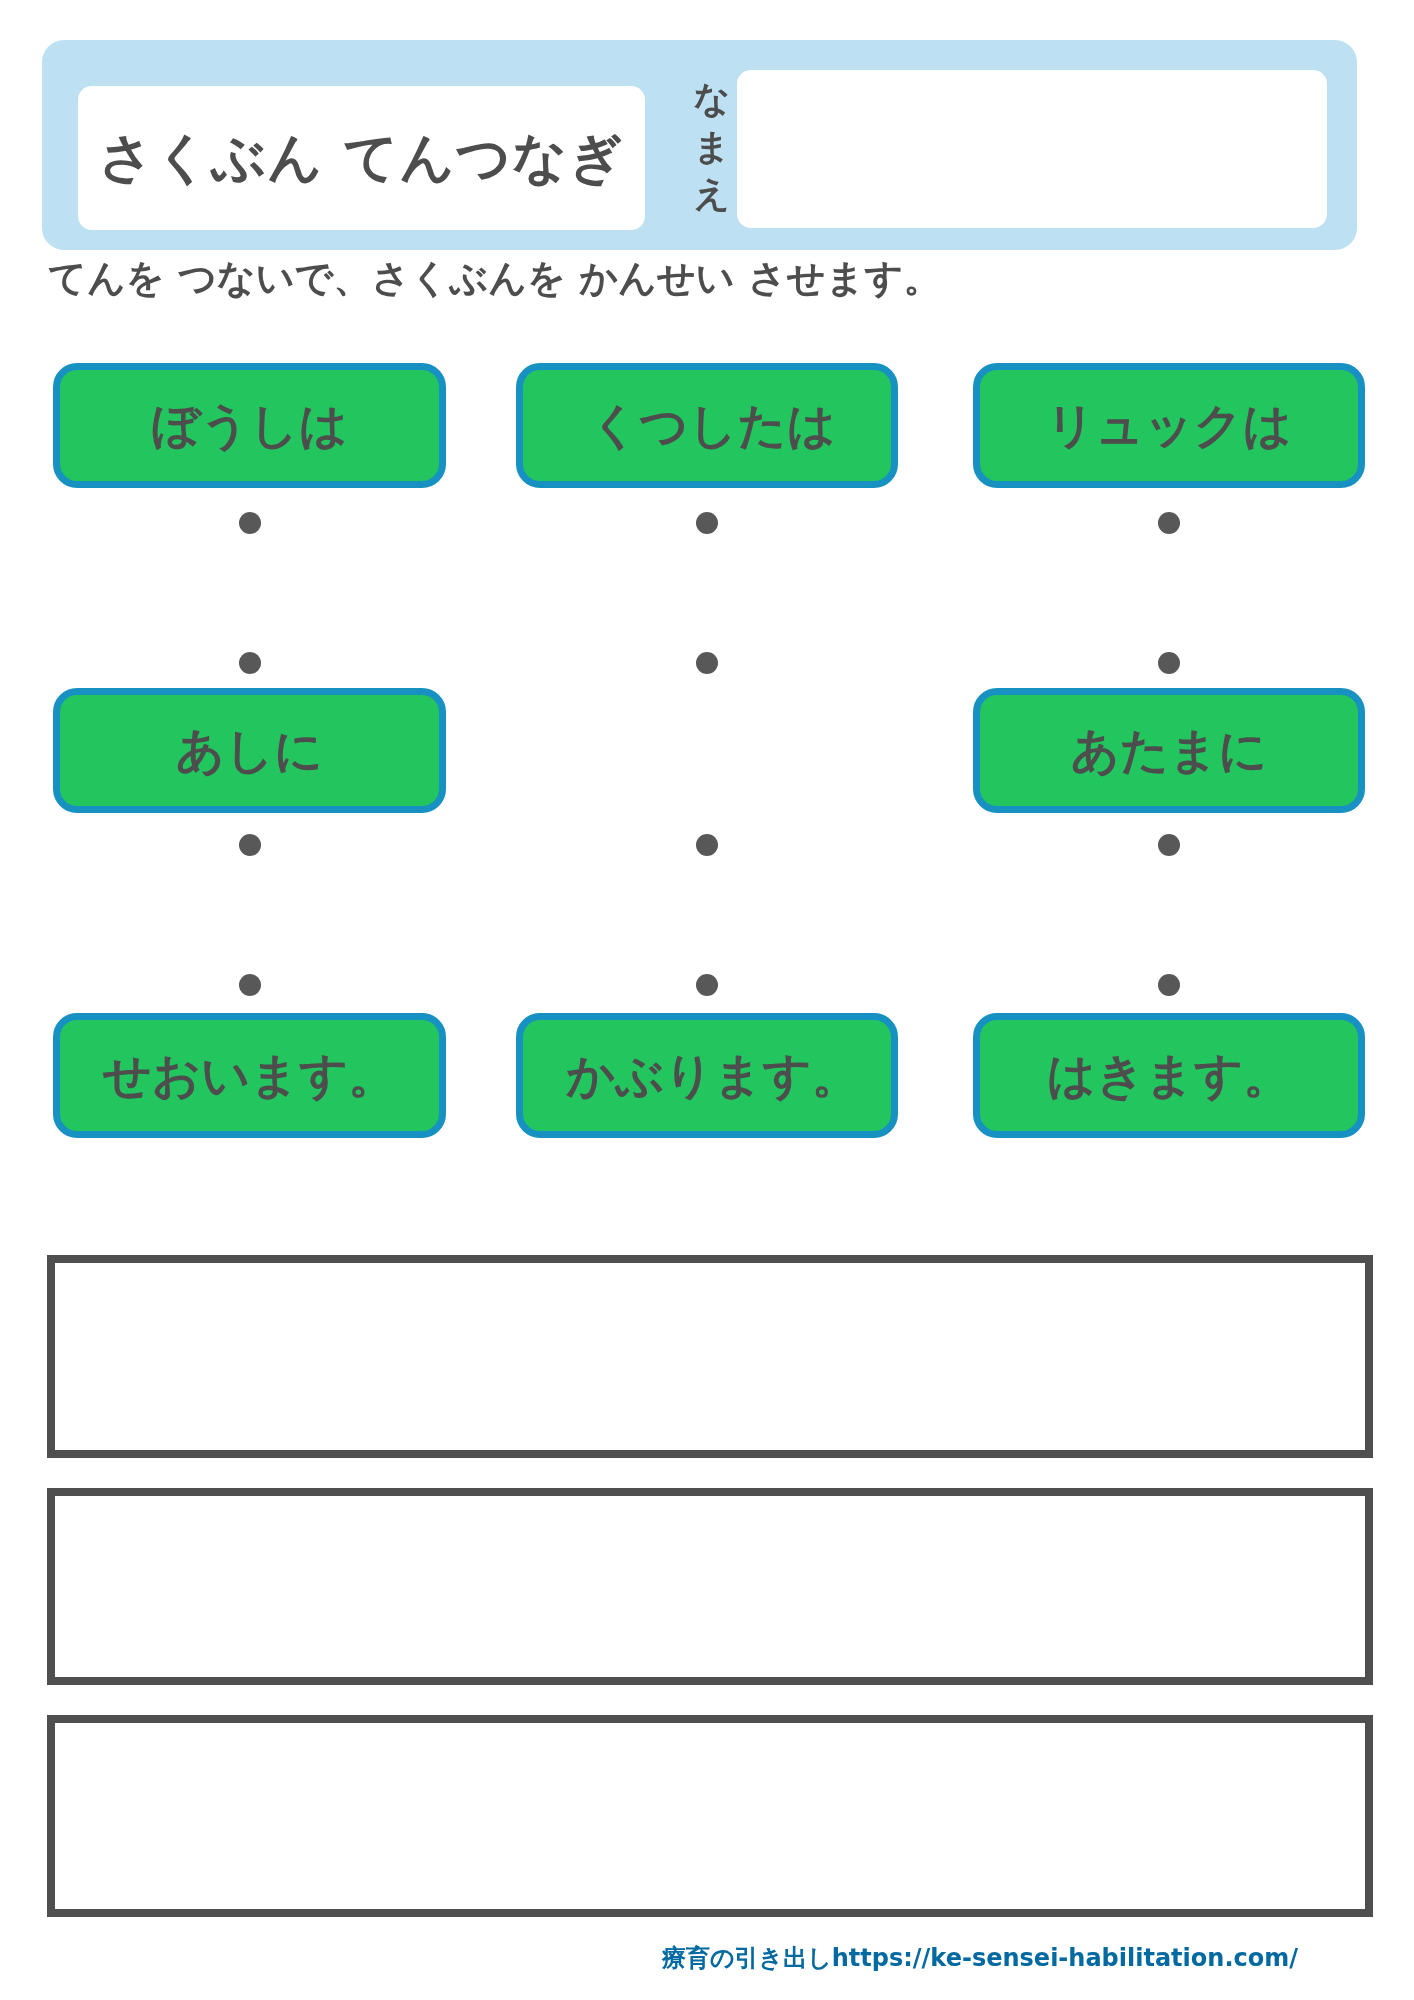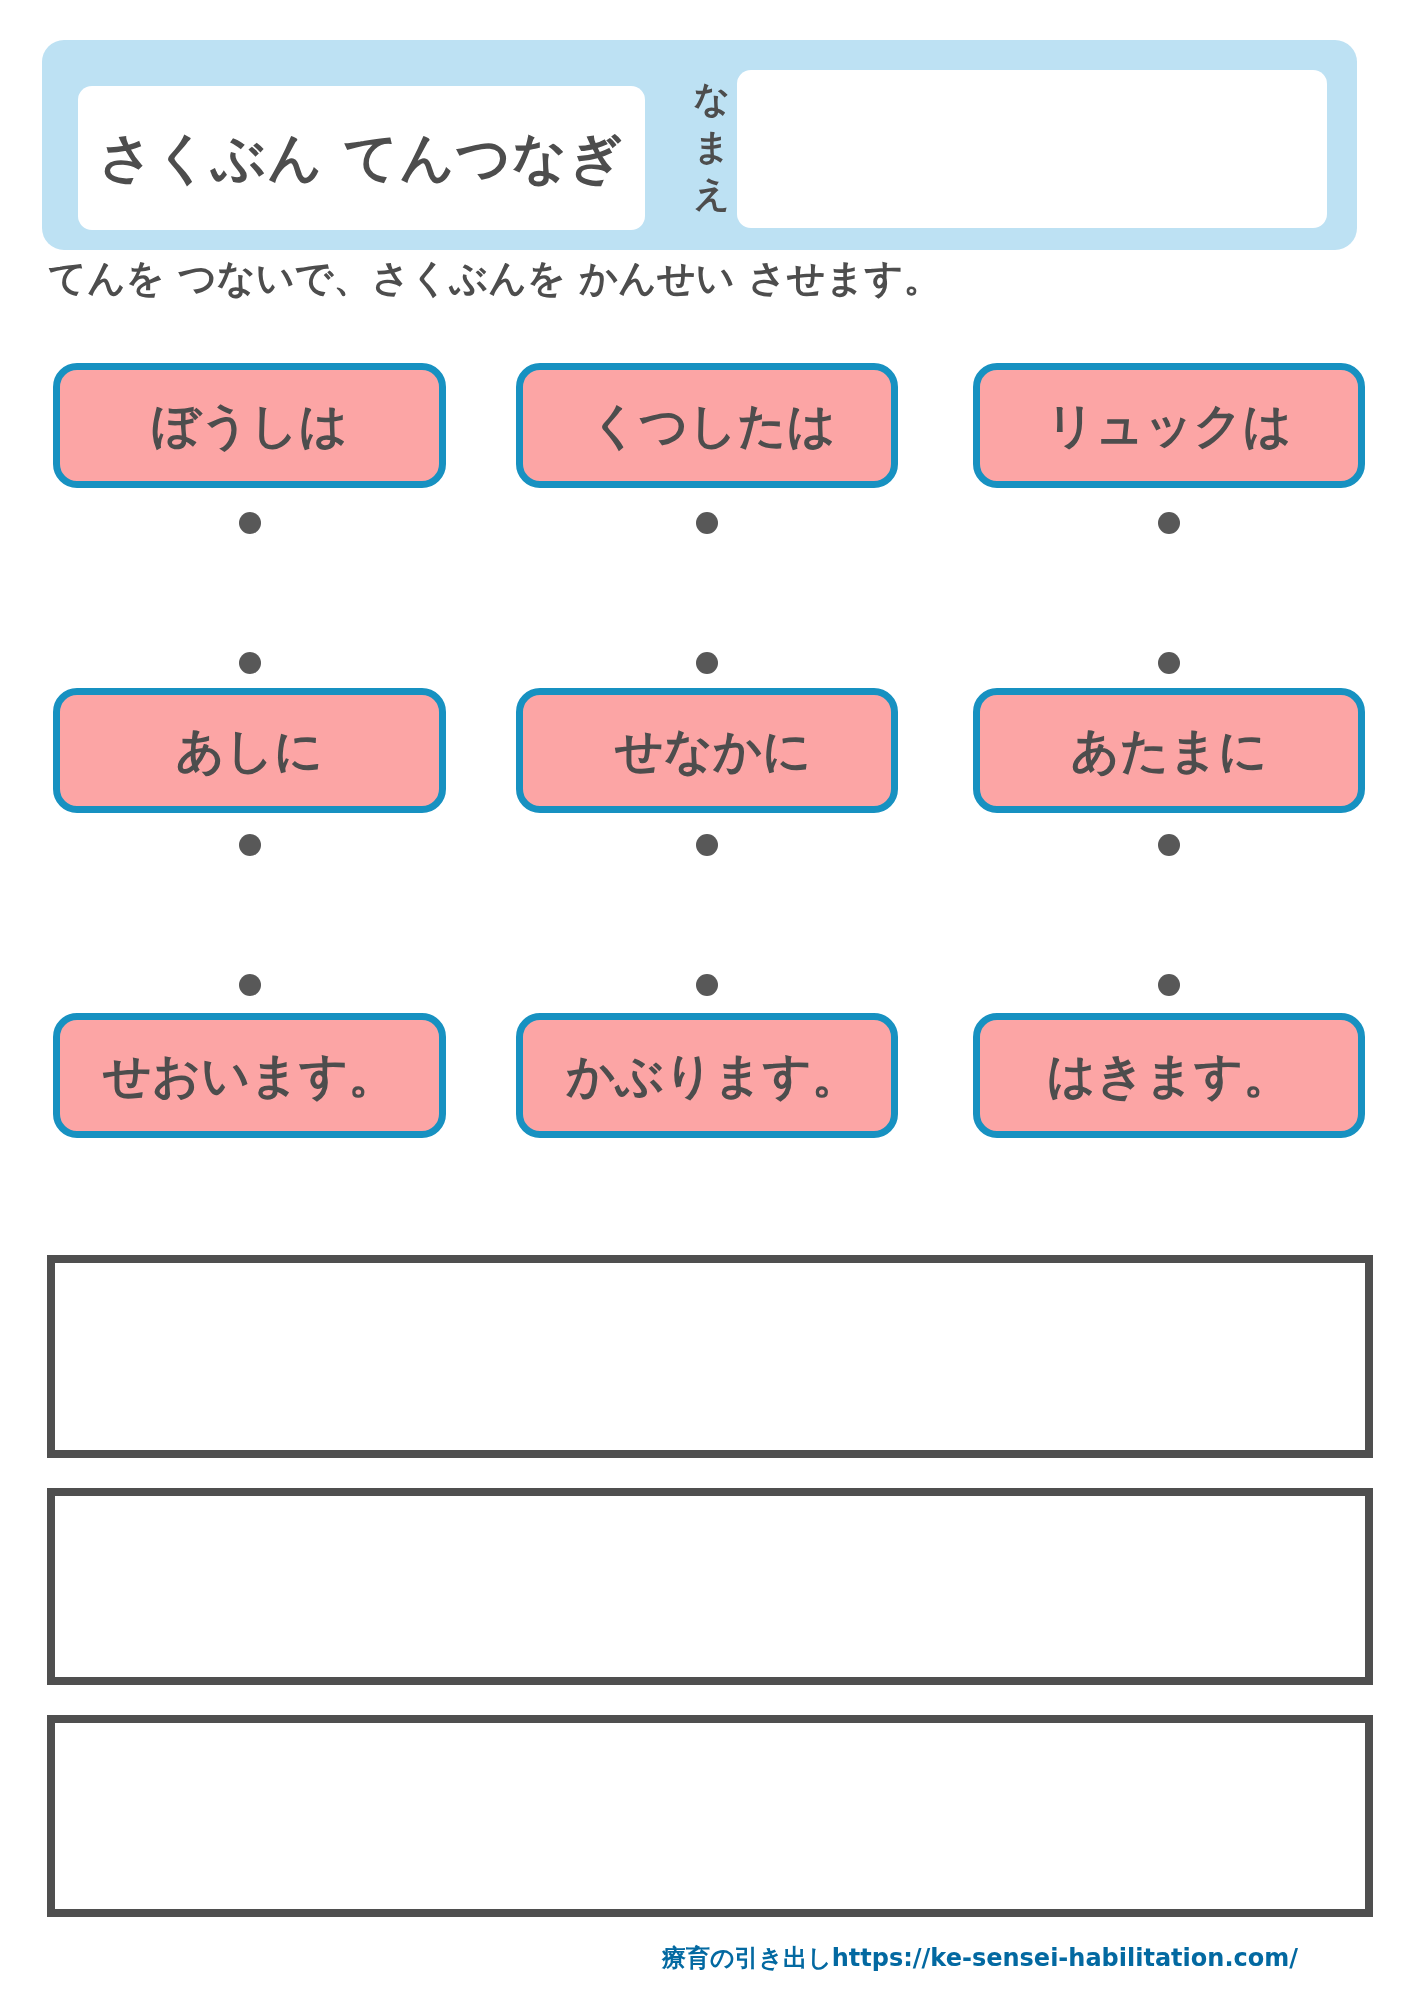--- a/index.html
+++ b/index.html
@@ -67,21 +67,21 @@
     font-weight: bold;
     line-height: 1.2;
     white-space: nowrap;
     text-align: center;
   }
 
   
   .wbox {
     position: absolute;
     height: 125px;
-    background: #fca5a5;
+    background: #22c55e;
     border: 7px solid #1791c1;
     border-radius: 24px;
     display: flex;
     align-items: center;
     justify-content: center;
     font-size: 48px;
     font-weight: bold;
     white-space: nowrap;
   }
   .c1 { left: 53px;  width: 393px; }
@@ -165,23 +165,20 @@
   <div class="dot dr1 dc1"></div>
   <div class="dot dr1 dc2"></div>
   <div class="dot dr1 dc3"></div>
   <div class="dot dr2 dc1"></div>
   <div class="dot dr2 dc2"></div>
   <div class="dot dr2 dc3"></div>
 
   <div class="wbox r2 c1">
     <span>あしに</span>
   </div>
-  <div class="wbox r2 c2">
-    <span>せなかに</span>
-  </div>
   <div class="wbox r2 c3">
     <span>あたまに</span>
   </div>
 
   <div class="dot dr3 dc1"></div>
   <div class="dot dr3 dc2"></div>
   <div class="dot dr3 dc3"></div>
   <div class="dot dr4 dc1"></div>
   <div class="dot dr4 dc2"></div>
   <div class="dot dr4 dc3"></div>

